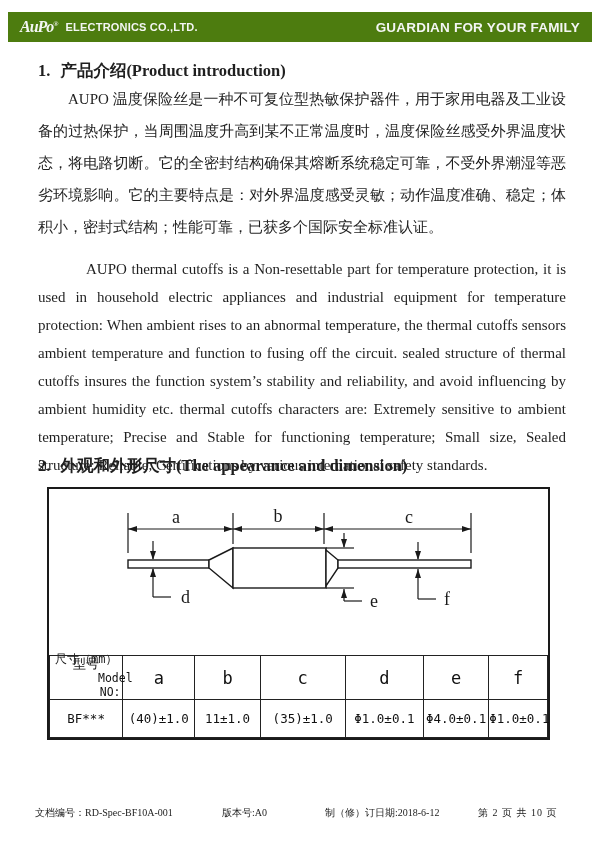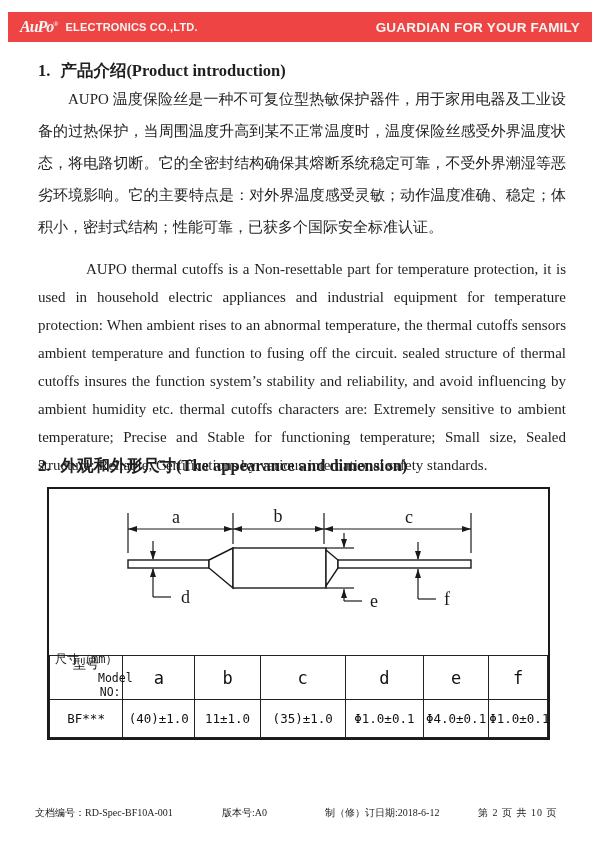--- a/index.html
+++ b/index.html
@@ -96,21 +96,21 @@
   .footer span { position:absolute; white-space:nowrap; }
   .f-doc  { left:35px; }
   .f-ver  { left:222px; }
   .f-date { left:325px; }
   .f-page { left:478px; letter-spacing:1px; }
   .draw-label { font-family:"Liberation Serif",serif; font-size:18px; fill:#1a1a1a; }
 </style>
 </head>
 <body>
 
-<div class="header-bar" style="background: #ef4444;">
+<div class="header-bar" style="background: #4d7c0f;">
   <span class="logo"><span>AuPo</span><span class="reg">®</span></span>
   <span class="company">ELECTRONICS CO.,LTD.</span>
   <span class="slogan">GUARDIAN FOR YOUR FAMILY</span>
 </div>
 
 <div class="sec-heading" id="heading1">
   <span class="num">1.</span><span>产品介绍(Product introduction)</span>
 </div>
 
 <div class="para" id="para-cn">AUPO 温度保险丝是一种不可复位型热敏保护器件，用于家用电器及工业设备的过热保护，当周围温度升高到某不正常温度时，温度保险丝感受外界温度状态，将电路切断。它的全密封结构确保其熔断系统稳定可靠，不受外界潮湿等恶劣环境影响。它的主要特点是：对外界温度感受灵敏；动作温度准确、稳定；体积小，密封式结构；性能可靠，已获多个国际安全标准认证。</div>

